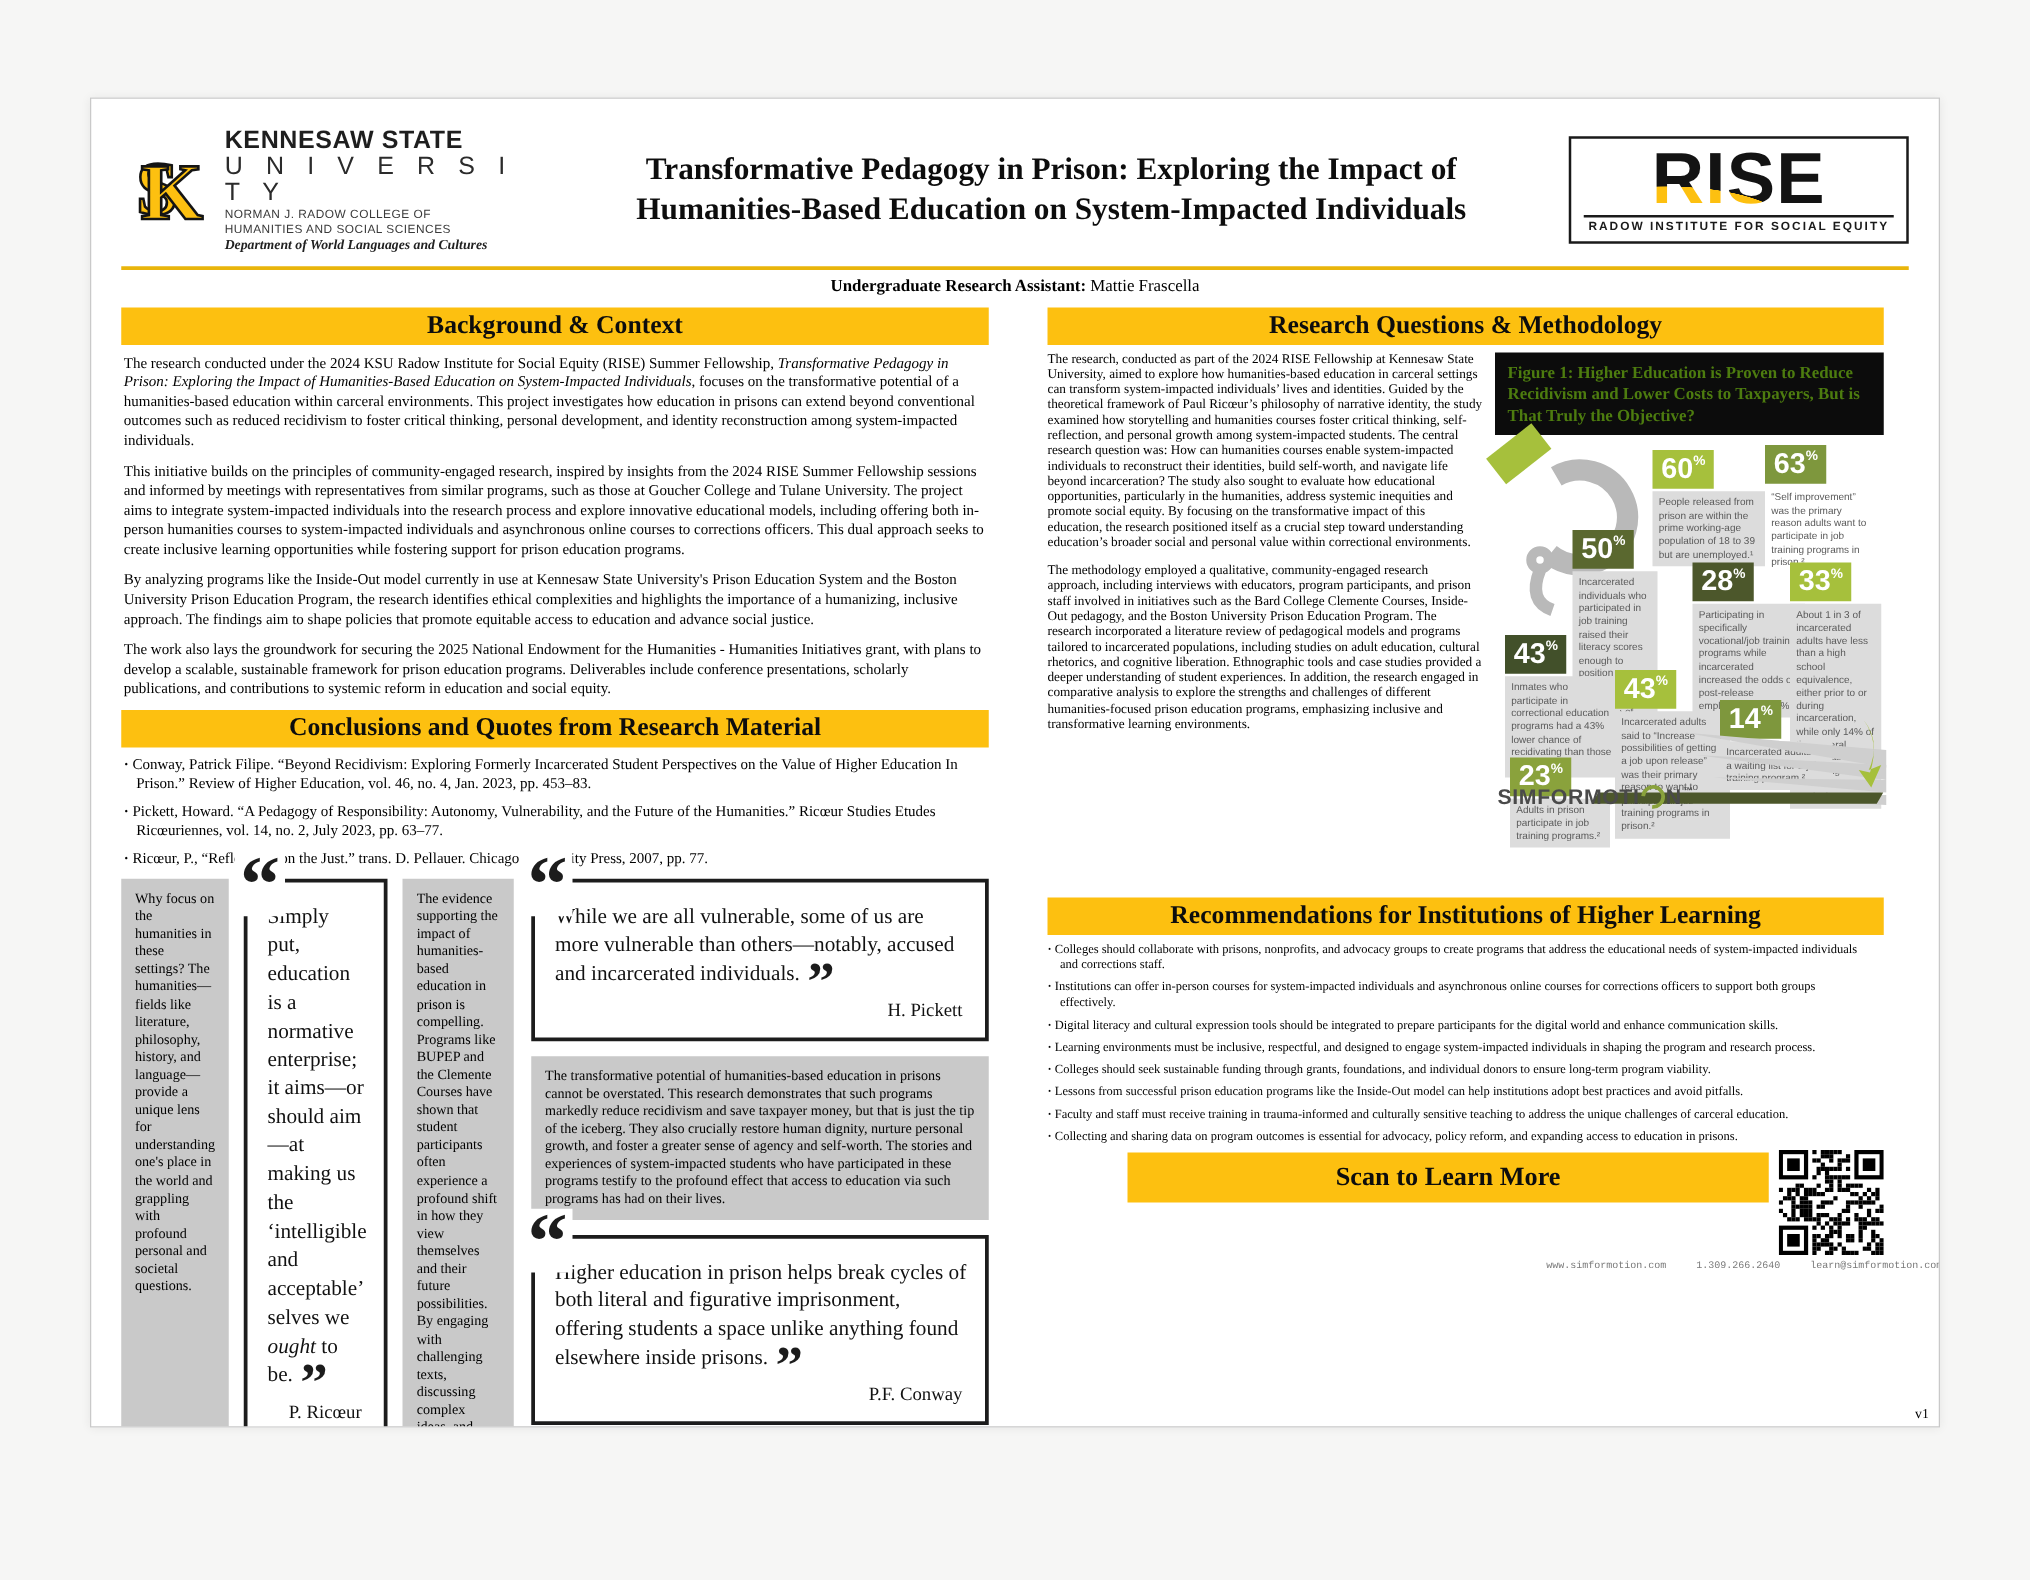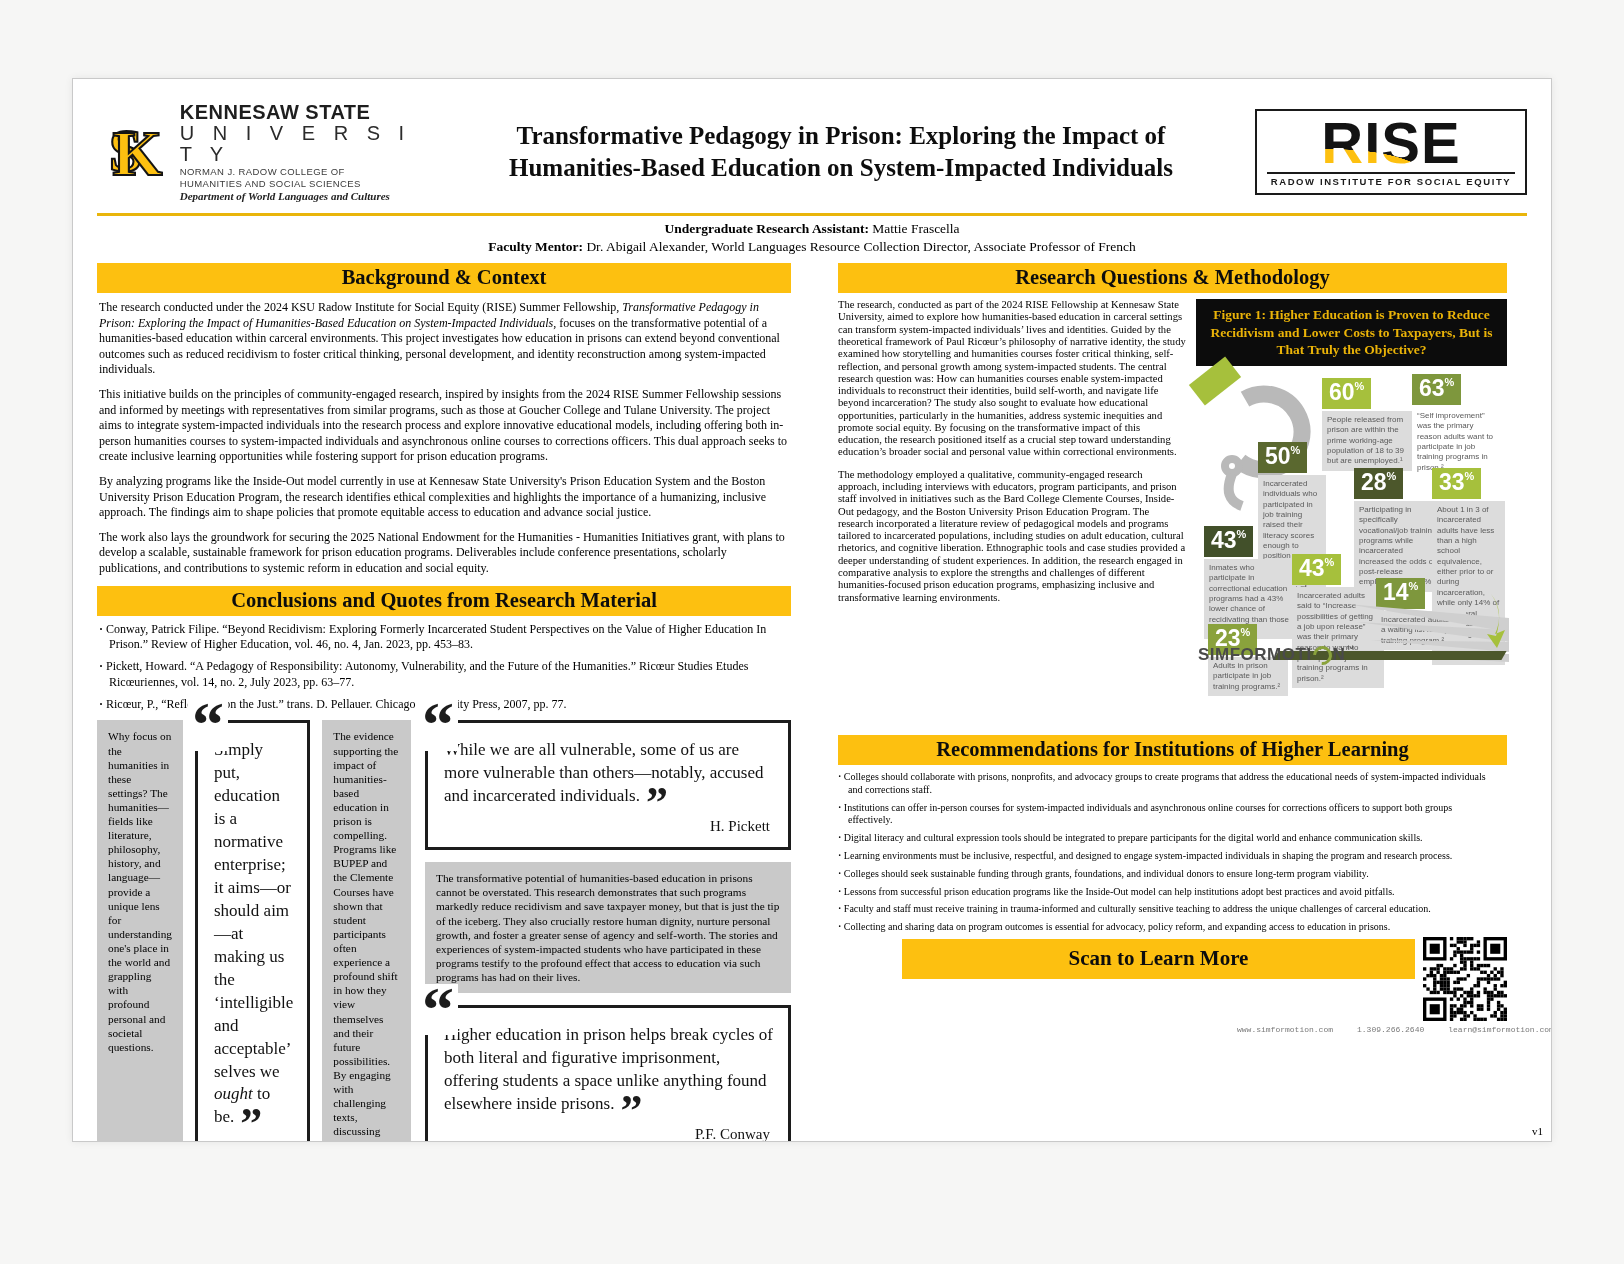--- a/index.html
+++ b/index.html
@@ -44,21 +44,21 @@
   .qbox{position:relative;border:3px solid #1c1c1c;background:#fff;padding:16px 14px 6px 16px;}
   .qtext{font-size:17px;line-height:1.35;color:#111;}
   .qattr{text-align:right;font-size:15px;color:#111;margin:10px 4px 6px 0;}
   .oq{position:absolute;top:-24px;left:-10px;font-size:64px;line-height:.8;font-weight:bold;color:#1c1c1c;background:#fff;padding:0 4px;}
   .cq{font-size:44px;line-height:0;vertical-align:-16px;font-weight:bold;color:#1c1c1c;padding-left:6px;}
   
   .methods{display:flex;gap:10px;margin-top:6px;}
   .mtxt{width:348px;flex:none;font-size:10.6px;line-height:1.16;color:#000;}
   .mtxt p{margin:0 0 10px;}
   .fig{width:311px;flex:none;position:relative;height:436px;}
-  .fig-title{background:#0c0c0c;color:#eab308;font-weight:bold;font-size:13.5px;line-height:1.3;text-align:center;padding:7px 10px;}
+  .fig-title{background:#0c0c0c;color:#4d7c0f;font-weight:bold;font-size:13.5px;line-height:1.3;padding:7px 10px;}
   .fig-body{position:relative;height:340px;font-family:"Liberation Sans",sans-serif;}
   .wedge{position:absolute;left:-4px;top:2px;width:46px;height:26px;background:#a6c03c;transform:rotate(-38deg);}
   .cuffs{position:absolute;left:6px;top:8px;}
   .stat{position:absolute;}
   .badge{display:inline-block;color:#fff;font-weight:bold;font-size:23px;line-height:1;padding:3px 7px 5px;font-family:"Liberation Sans",sans-serif;}
   .badge sup{font-size:11px;vertical-align:10px;}
   .cap{background:#dcdcdc;color:#5a5a5a;font-size:8px;line-height:1.3;padding:4px 5px;margin-top:2px;}
   .stat:nth-of-type(1){left:126px;top:12px;width:92px;}
   .stat:nth-of-type(2){left:216px;top:8px;width:93px;}
   .stat:nth-of-type(2) .cap{background:#fff;}
@@ -112,21 +112,20 @@
     <div class="rise">
       <div class="rise-word">RISE</div>
       <div class="rise-tag">RADOW INSTITUTE FOR SOCIAL EQUITY</div>
     </div>
   </div>
 
   <div class="gold-rule"></div>
 
   <div class="authors">
     <div><b>Undergraduate Research Assistant:</b><span> Mattie Frascella</span></div>
-    <div><b>Faculty Mentor:</b><span> Dr. Abigail Alexander, World Languages Resource Collection Director, Associate Professor of French</span></div>
   </div>
 
   <div class="main">
 
     <div class="colL">
       <div class="bar">Background &amp; Context</div>
       <div class="body-txt">
         <p><span>The research conducted under the 2024 KSU Radow Institute for Social Equity (RISE) Summer Fellowship, </span><i>Transformative Pedagogy in Prison: Exploring the Impact of Humanities-Based Education on System-Impacted Individuals</i><span>, focuses on the transformative potential of a humanities-based education within carceral environments. This project investigates how education in prisons can extend beyond conventional outcomes such as reduced recidivism to foster critical thinking, personal development, and identity reconstruction among system-impacted individuals.</span></p>
         <span><p>This initiative builds on the principles of community-engaged research, inspired by insights from the 2024 RISE Summer Fellowship sessions and informed by meetings with representatives from similar programs, such as those at Goucher College and Tulane University. The project aims to integrate system-impacted individuals into the research process and explore innovative educational models, including offering both in-person humanities courses to system-impacted individuals and asynchronous online courses to corrections officers. This dual approach seeks to create inclusive learning opportunities while fostering support for prison education programs.</p><p>By analyzing programs like the Inside-Out model currently in use at Kennesaw State University's Prison Education System and the Boston University Prison Education Program, the research identifies ethical complexities and highlights the importance of a humanizing, inclusive approach. The findings aim to shape policies that promote equitable access to education and advance social justice.</p><p>The work also lays the groundwork for securing the 2025 National Endowment for the Humanities - Humanities Initiatives grant, with plans to develop a scalable, sustainable framework for prison education programs. Deliverables include conference presentations, scholarly publications, and contributions to systemic reform in education and social equity.</p></span>
       </div>

